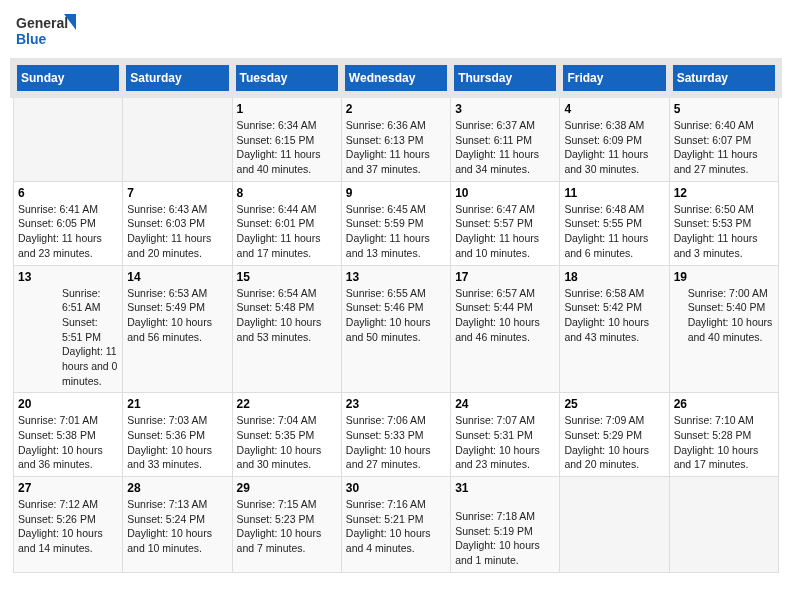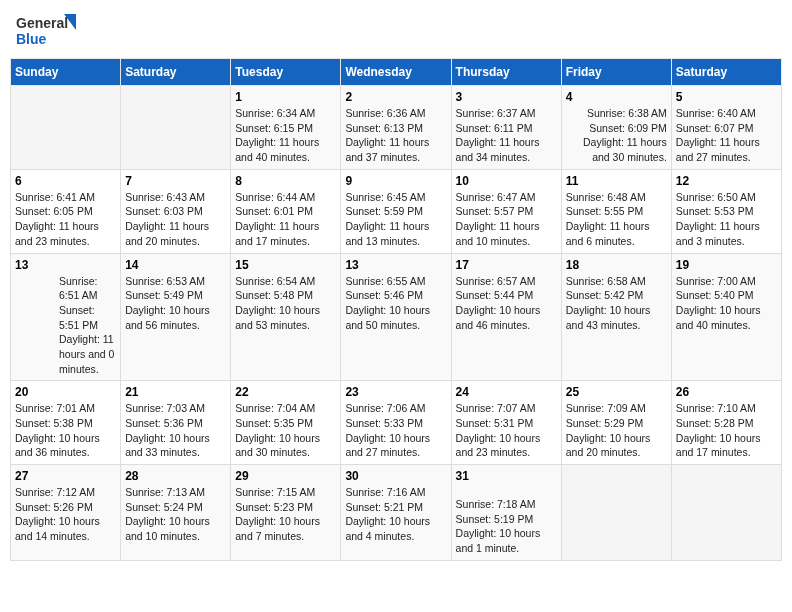--- a/index.html
+++ b/index.html
@@ -44,21 +44,21 @@
     }
     .calendar thead tr {
       background-color: #1565c0;
       color: #fff;
     }
     .calendar thead th {
       padding: 6px 4px;
       text-align: left;
       font-size: 12px;
       font-weight: 600;
-      border: 1px solid #e5e5e5;
+      border: 7px solid #e5e5e5;
     }
     .calendar tbody tr {
       vertical-align: top;
     }
     .calendar tbody td {
       border: 1px solid #ddd;
       padding: 4px 4px;
       min-height: 80px;
       width: calc(100% / 7);
       vertical-align: top;
@@ -131,21 +131,21 @@
 Daylight: 11 hours and 37 minutes.</div>
         </td>
         <td>
           <span class="day-num">3</span>
           <div class="day-info" style="white-space: pre-line;">Sunrise: 6:37 AM
 Sunset: 6:11 PM
 Daylight: 11 hours and 34 minutes.</div>
         </td>
         <td>
           <span class="day-num">4</span>
-          <div class="day-info" style="white-space: pre-line; text-align: right;">Sunrise: 6:38 AM
+          <div class="day-info" style="white-space: pre-line;">Sunrise: 6:38 AM
 Sunset: 6:09 PM
 Daylight: 11 hours and 30 minutes.</div>
         </td>
         <td>
           <span class="day-num">5</span>
           <div class="day-info" style="white-space: pre-line;">Sunrise: 6:40 AM
 Sunset: 6:07 PM
 Daylight: 11 hours and 27 minutes.</div>
         </td>
       </tr>
@@ -225,21 +225,21 @@
 Daylight: 10 hours and 46 minutes.</div>
         </td>
         <td>
           <span class="day-num">18</span>
           <div class="day-info" style="white-space: pre-line;">Sunrise: 6:58 AM
 Sunset: 5:42 PM
 Daylight: 10 hours and 43 minutes.</div>
         </td>
         <td>
           <span class="day-num">19</span>
-          <div class="day-info" style="white-space: pre-line;">Sunrise: 7:00 AM
+          <div class="day-info" style="white-space: pre-line; margin-left: 14px;">Sunrise: 7:00 AM
 Sunset: 5:40 PM
 Daylight: 10 hours and 40 minutes.</div>
         </td>
       </tr>
       <tr>
         <td>
           <span class="day-num">20</span>
           <div class="day-info" style="white-space: pre-line;">Sunrise: 7:01 AM
 Sunset: 5:38 PM
 Daylight: 10 hours and 36 minutes.</div>

